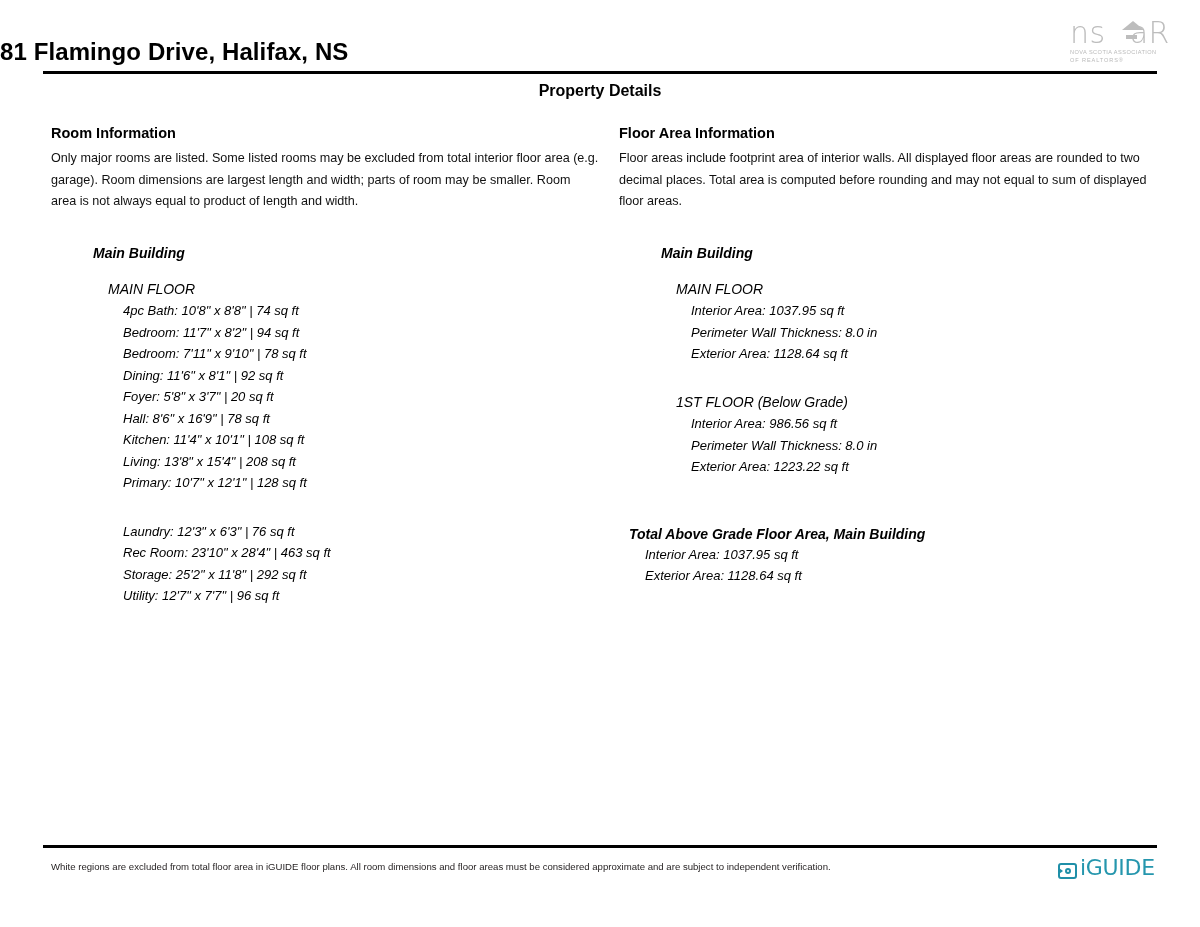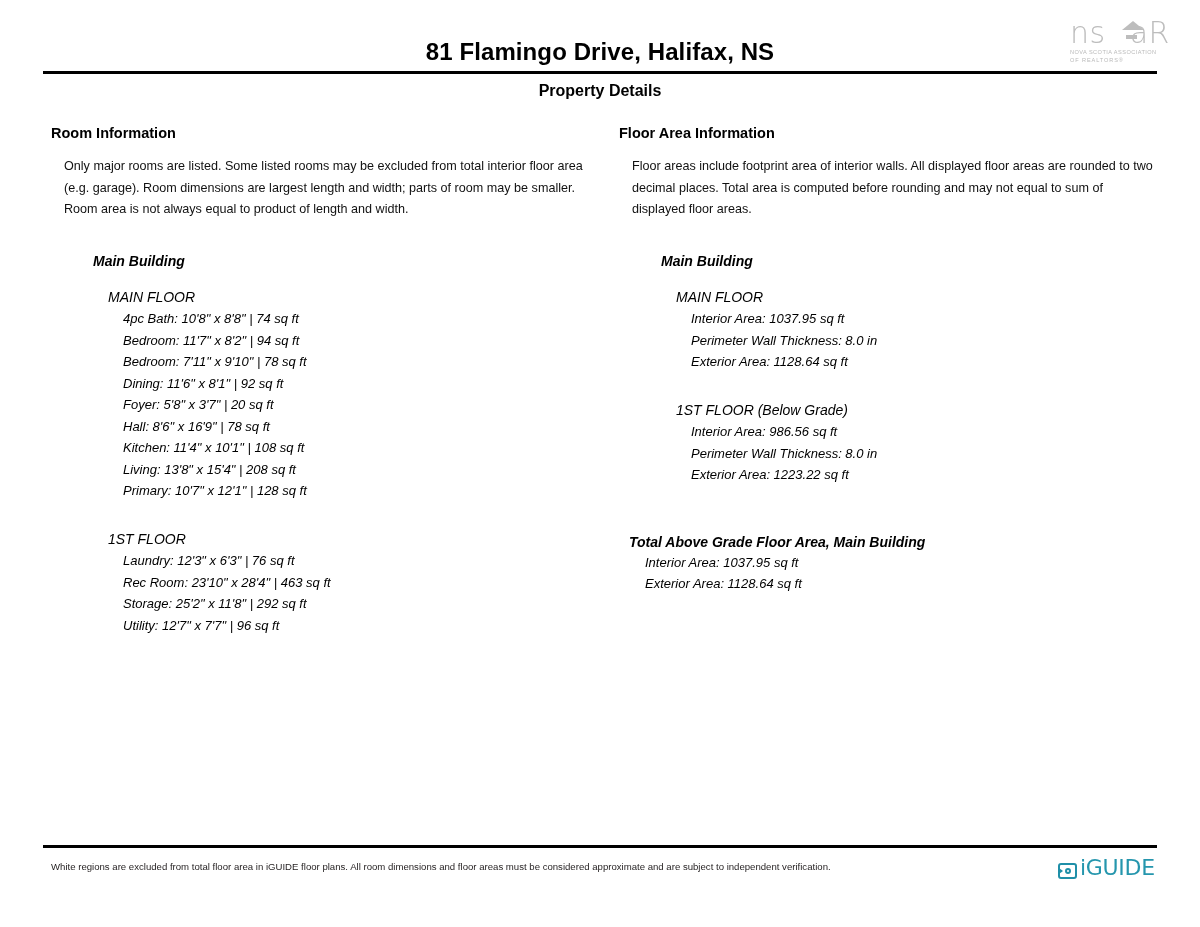--- a/index.html
+++ b/index.html
@@ -29,21 +29,21 @@
     left: 0;
     top: 0;
     width: 1200px;
     height: 108px;
   }
   .doc-title {
     position: absolute;
     left: 0;
     top: 38px;
     width: 1200px;
-    text-align: center;
+    text-align: left;
     font-size: 24px;
     font-weight: bold;
     letter-spacing: 0.1px;
     line-height: 28px;
   }
   .title-rule {
     position: absolute;
     left: 43px;
     top: 71px;
     width: 1114px;
@@ -118,21 +118,21 @@
 
   .section-head {
     font-size: 14.5px;
     font-weight: bold;
     line-height: 19px;
     margin: 0 0 5px 0;
   }
   .section-note {
     font-size: 12.6px;
     line-height: 21.5px;
-    margin: 13px;
+    margin: 0;
     color: #111111;
   }
 
   .block {
     margin-top: 30px;
     font-style: italic;
   }
   .bld-name {
     font-size: 14px;
     font-weight: bold;
@@ -269,21 +269,20 @@
         <div class="item">Bedroom: 7'11" x 9'10" | 78 sq ft</div>
         <div class="item">Dining: 11'6" x 8'1" | 92 sq ft</div>
         <div class="item">Foyer: 5'8" x 3'7" | 20 sq ft</div>
         <div class="item">Hall: 8'6" x 16'9" | 78 sq ft</div>
         <div class="item">Kitchen: 11'4" x 10'1" | 108 sq ft</div>
         <div class="item">Living: 13'8" x 15'4" | 208 sq ft</div>
         <div class="item">Primary: 10'7" x 12'1" | 128 sq ft</div>
       </div>
 
       <div class="floor-group spaced">
-        <div class="floor-name">1ST FLOOR</div>
         <div class="item">Laundry: 12'3" x 6'3" | 76 sq ft</div>
         <div class="item">Rec Room: 23'10" x 28'4" | 463 sq ft</div>
         <div class="item">Storage: 25'2" x 11'8" | 292 sq ft</div>
         <div class="item">Utility: 12'7" x 7'7" | 96 sq ft</div>
       </div>
     </div>
   </div>
 
   <div class="col col-right">
     <div class="section-head">Floor Area Information</div>

